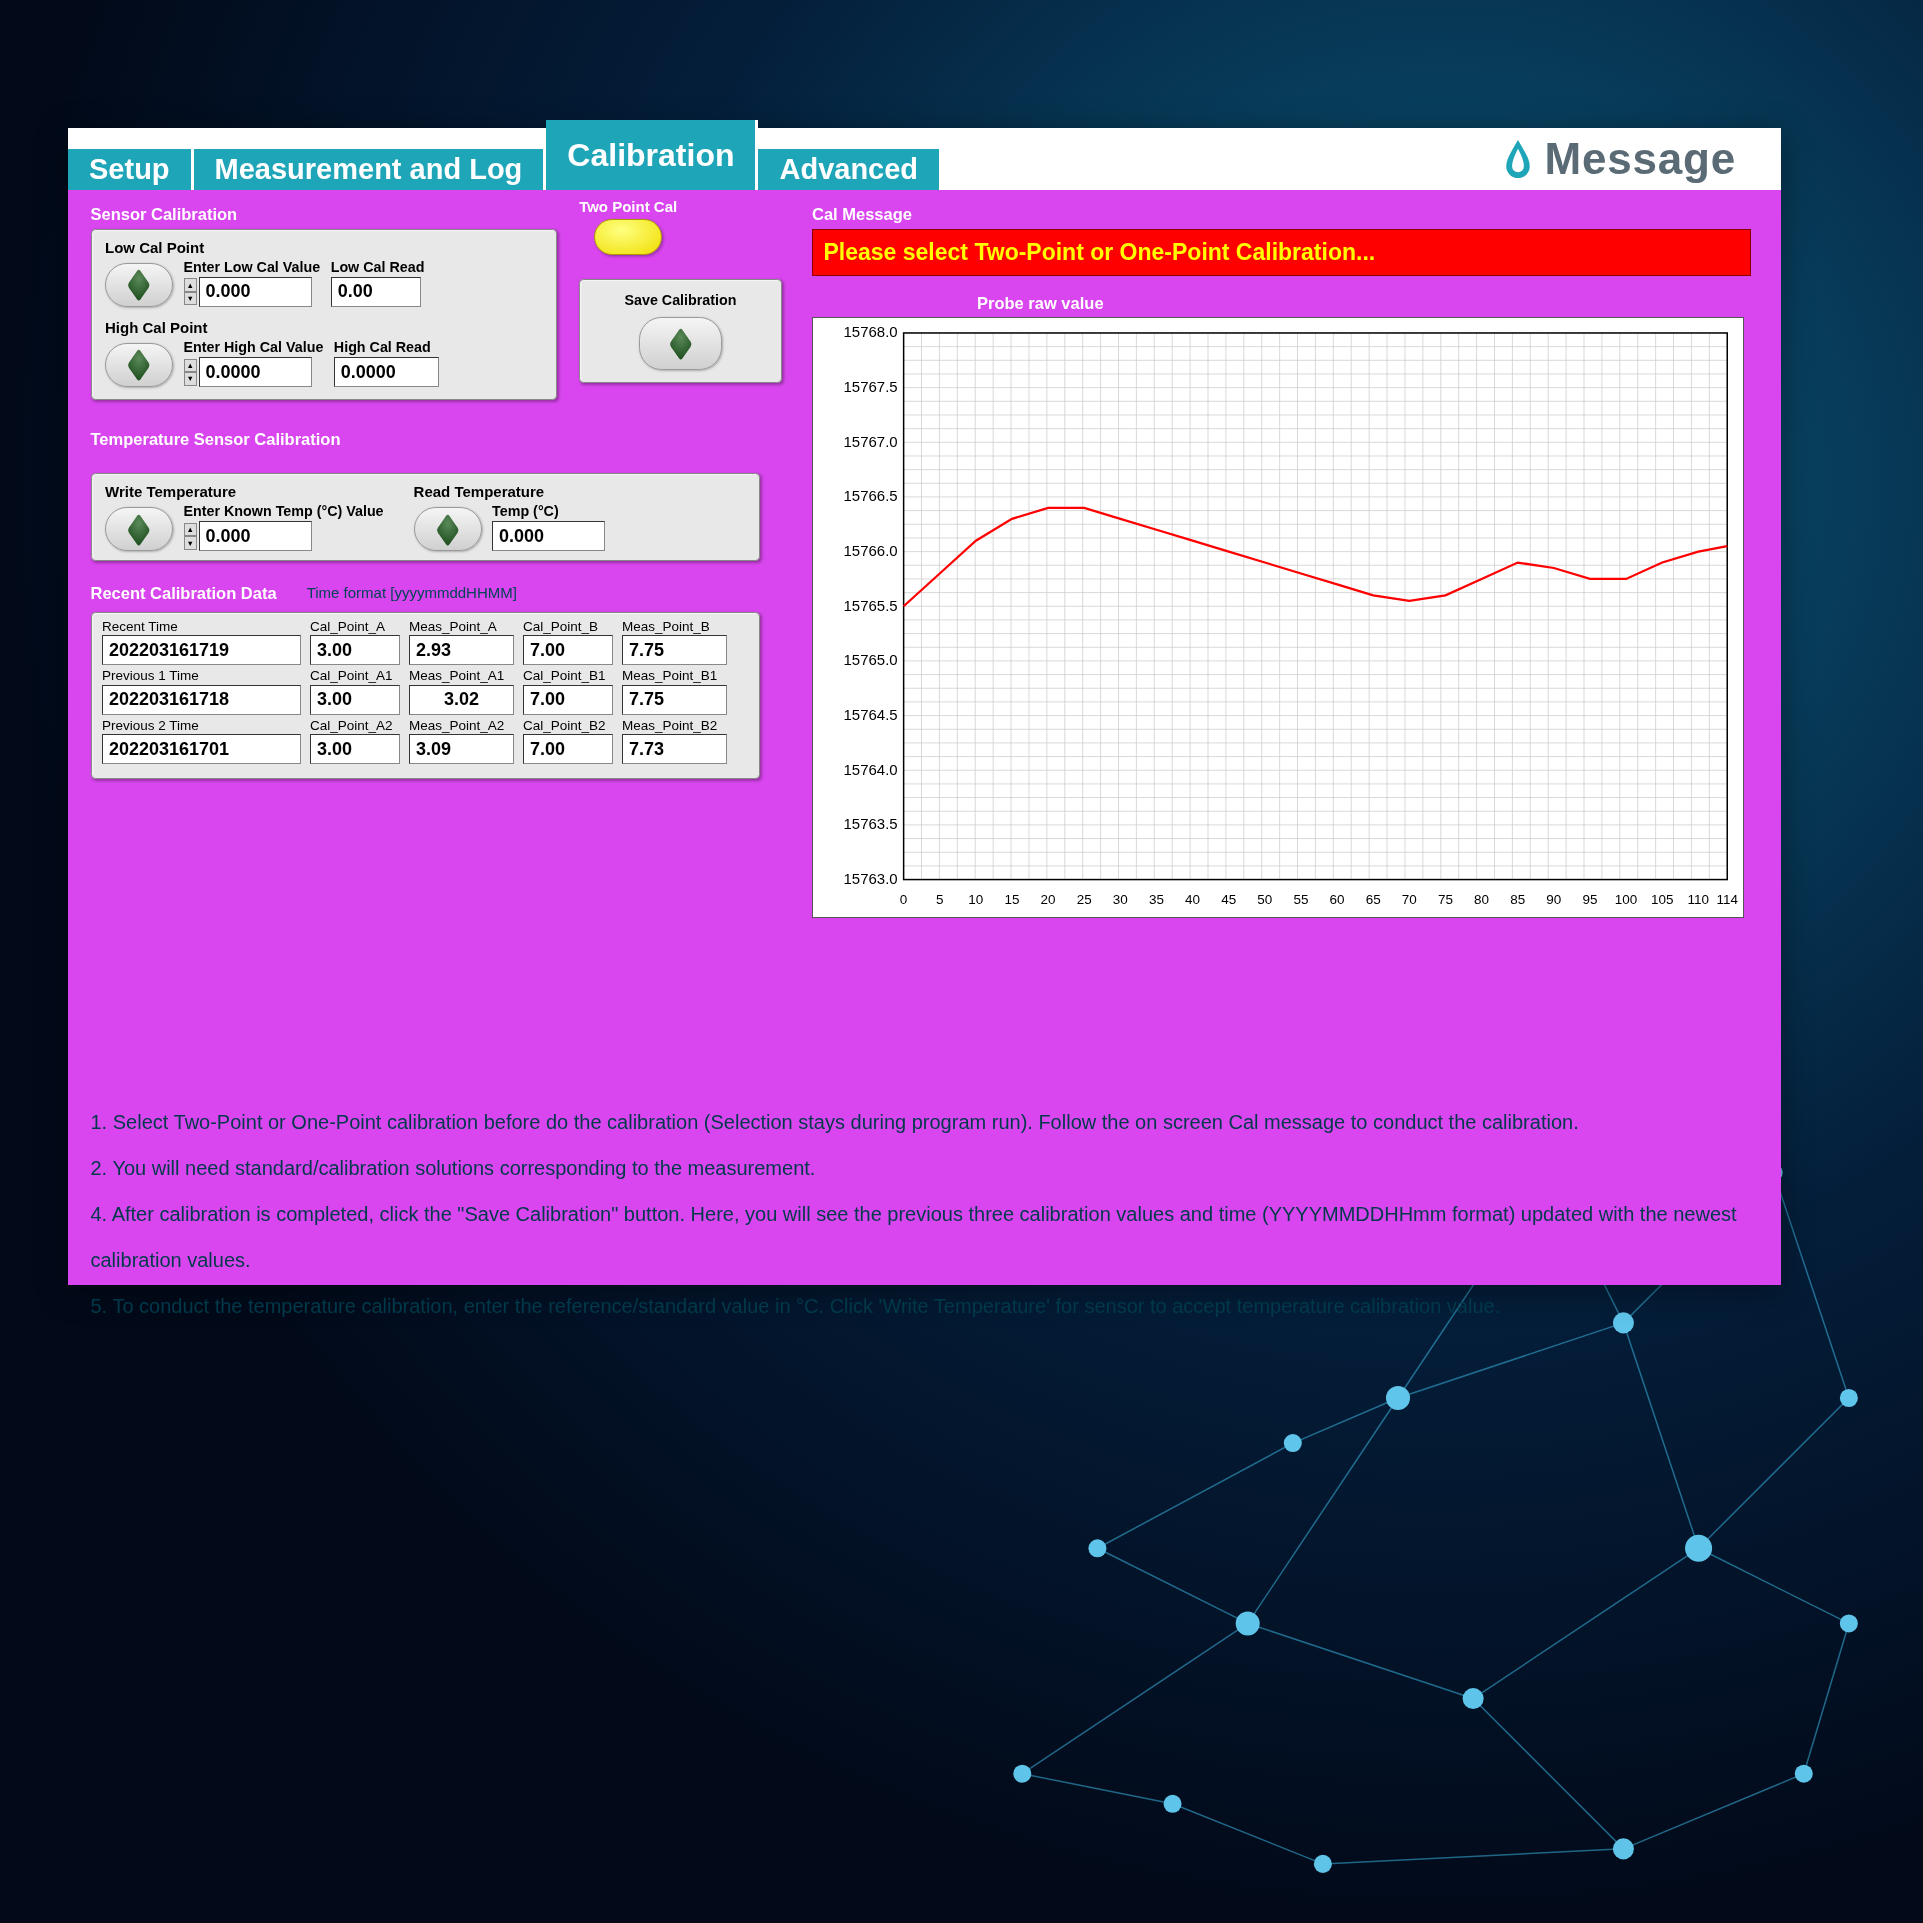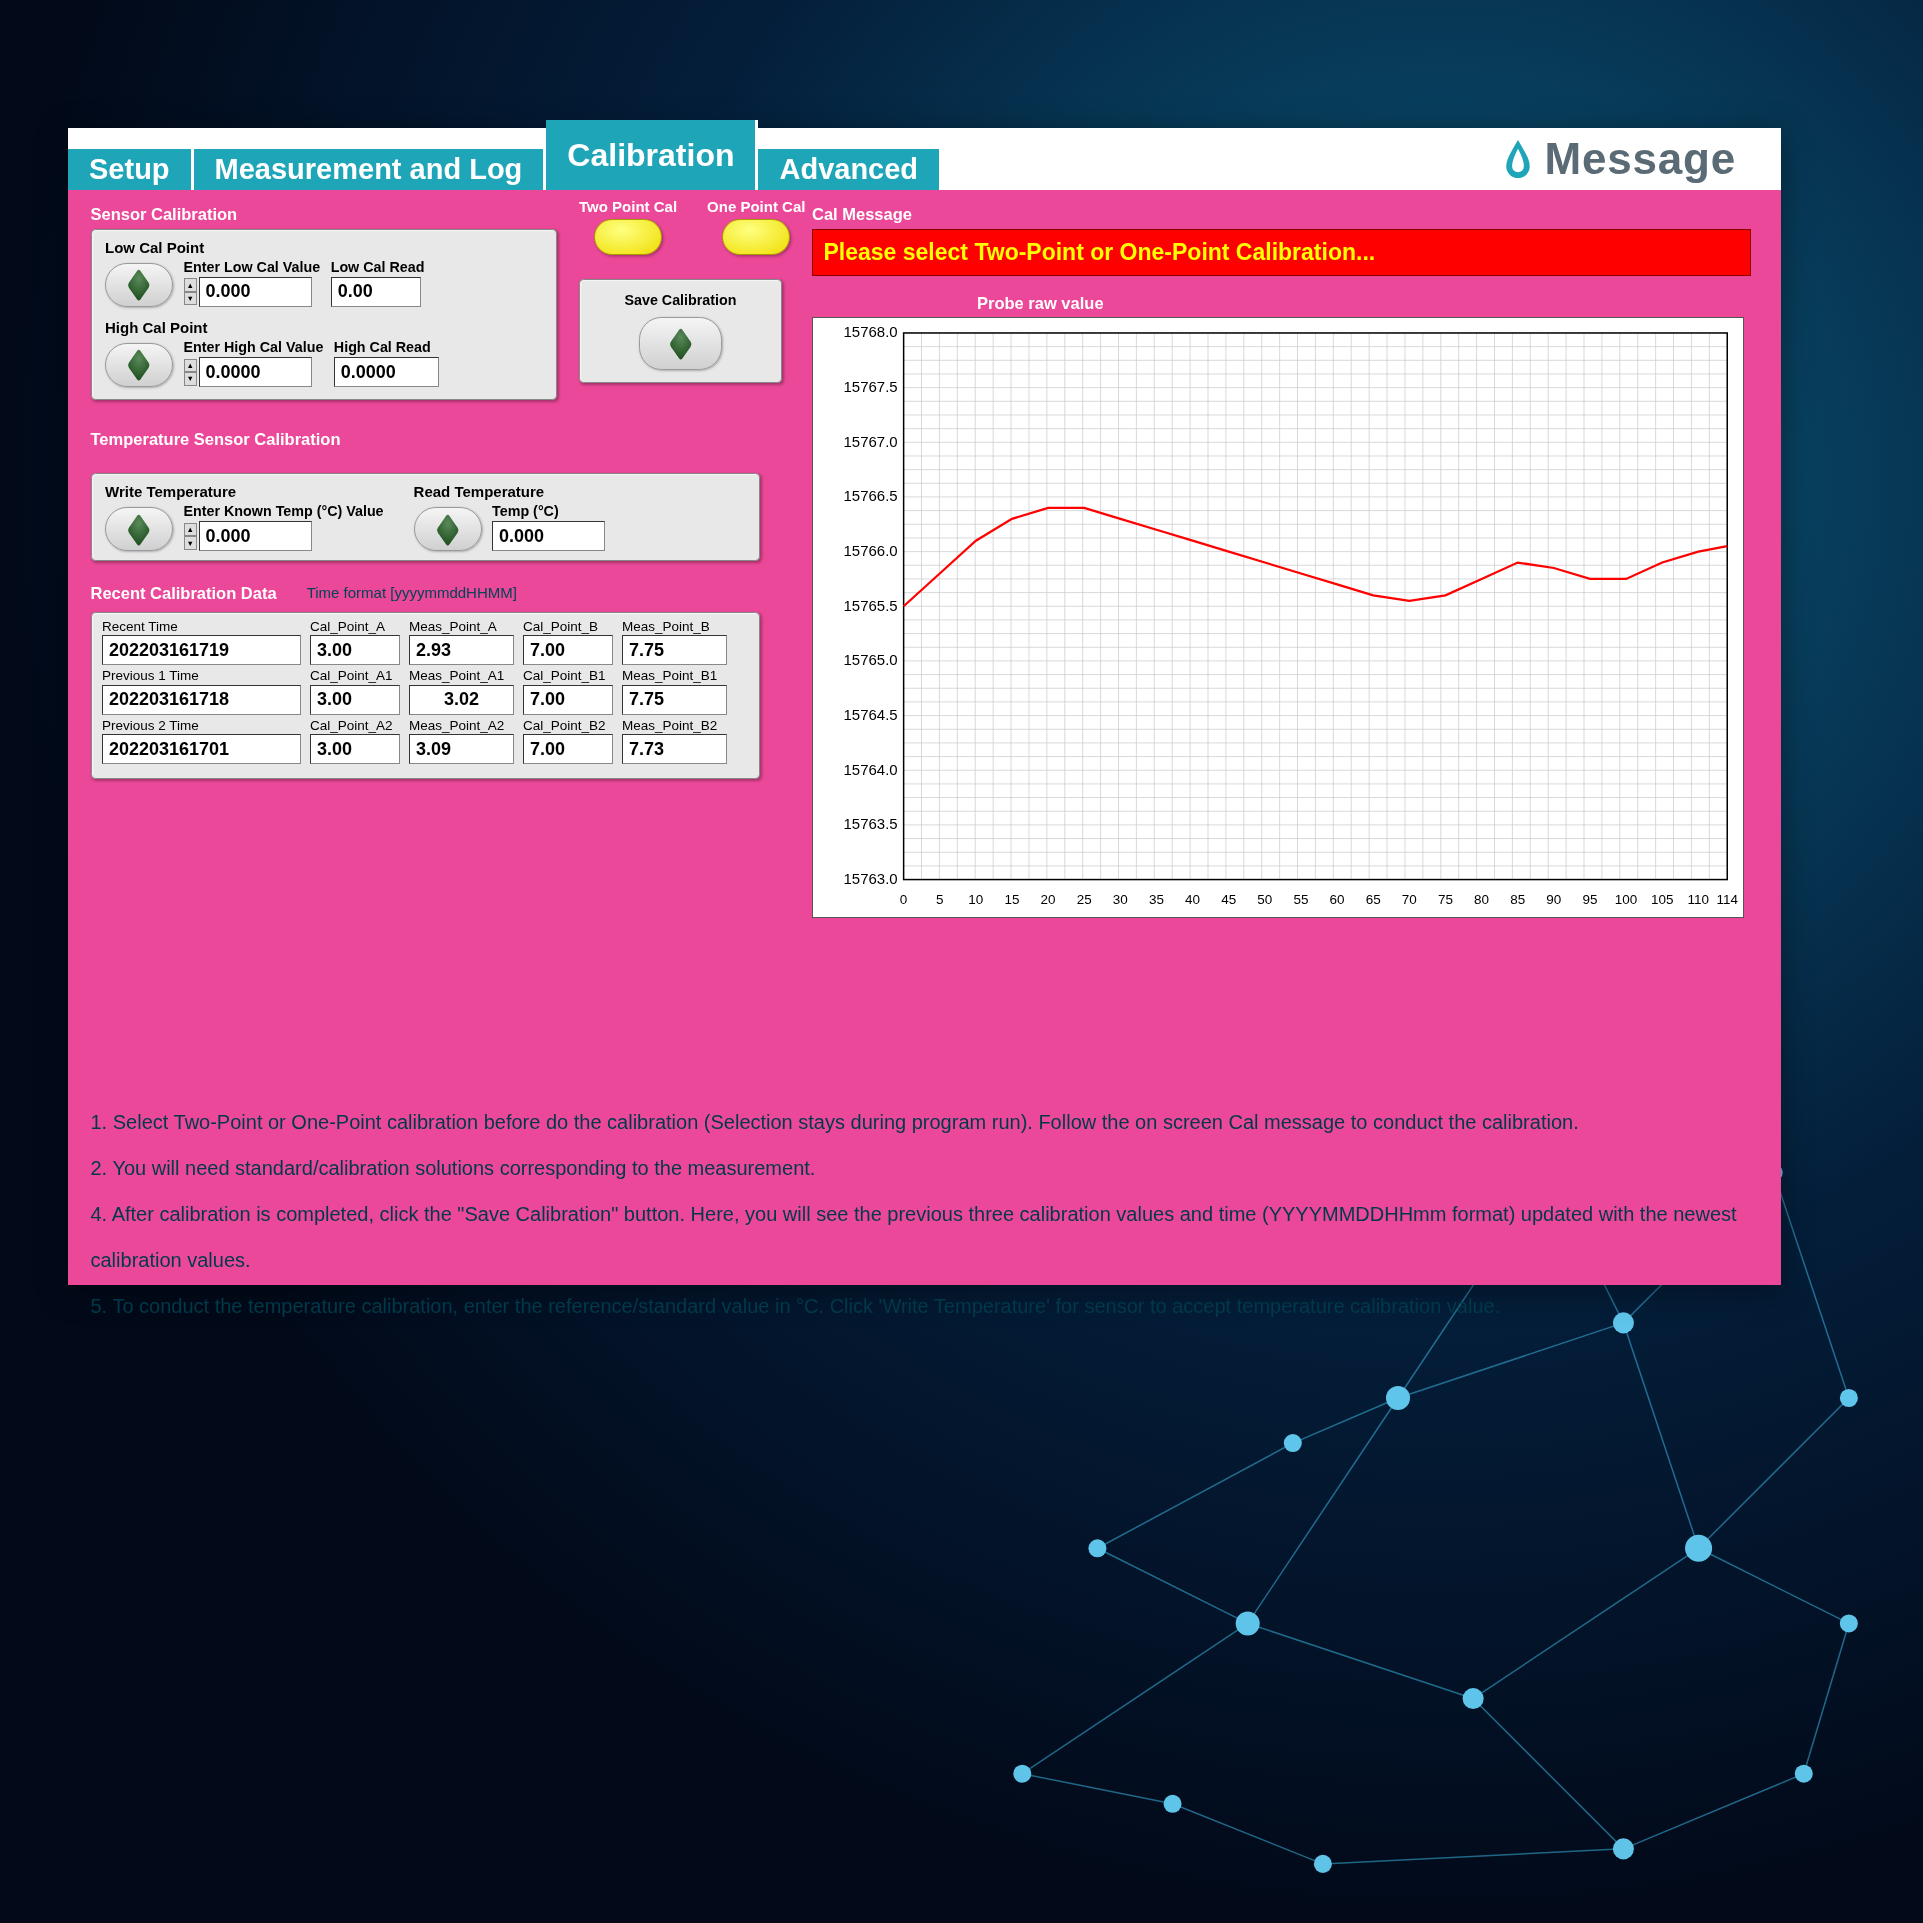--- a/index.html
+++ b/index.html
@@ -59,21 +59,21 @@
   width: 36px;
   height: 44px;
 }
 .brand-text {
   font-size: 44px;
   font-weight: 600;
   color: #5a6b75;
   letter-spacing: 0.8px;
 }
 .content {
-  background: #ec4899;
+  background: #d946ef;
   height: calc(100% - 62px);
   padding: 15px 40px;
   position: relative;
 }
 .section-label {
   font-size: 16.5px;
   color: #ffffff;
   font-weight: bold;
   margin-bottom: 4.5px;
 }
@@ -139,20 +139,21 @@
 .spinner { display: flex; flex-direction: column; margin-right: 1.5px; }
 .spinner-btn { width: 13.5px; height: 13.5px; font-size: 7.5px; background: #ddd; border: 0.8px solid #888; cursor: pointer; }
 .input-with-spin { display: flex; align-items: center; }
 
 .cal-toggle-row {
   position: absolute;
   left: 511px;
   top: 7.5px;
   display: flex;
   gap: 30px;
+  flex-direction: column;
 }
 .toggle-group { display: flex; flex-direction: column; align-items: center; }
 .toggle-label { font-size: 15px; color: #ffffff; font-weight: bold; margin-bottom: 4.5px; }
 .oval-btn {
   width: 68px;
   height: 36px;
   background: radial-gradient(ellipse at 40% 30%, #ffff80, #eedd00);
   border: 1.5px solid #aa9900;
   border-radius: 18px;
   cursor: pointer;

